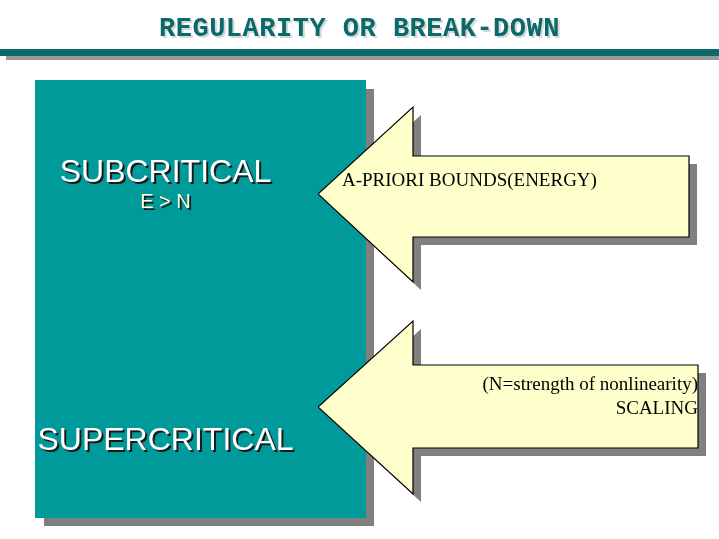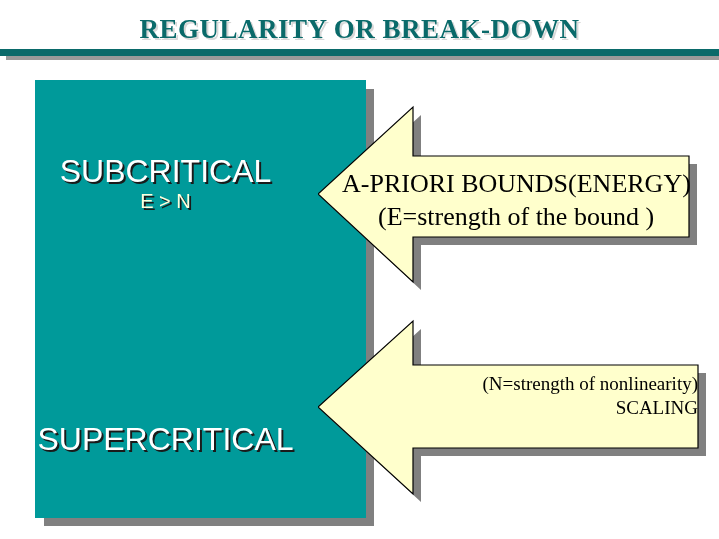--- a/index.html
+++ b/index.html
@@ -15,21 +15,21 @@
     font-family: "Liberation Sans", sans-serif;
   }
 
   
   #slide-title {
     position: absolute;
     left: 0;
     top: 14px;
     width: 719px;
     text-align: center;
-    font-family: Liberation Serif, serif;
+    font-family: Liberation Mono, monospace;
     font-weight: bold;
     font-size: 27px;
     letter-spacing: 0.5px;
     color: #0a6a6a;
     text-shadow: 2px 2px 0 #d8d8d8;
     white-space: nowrap;
   }
 
   
   #title-rule {
@@ -102,21 +102,21 @@
   }
   .arrow-text {
     position: absolute;
     font-family: "Liberation Serif", serif;
     color: #000000;
     line-height: 1.25;
     white-space: nowrap;
   }
 
   #arrow-bounds       { left: 318px; top: 100px; width: 401px; height: 190px; }
-  #arrow-bounds-text  { left: 24px;  top: 68px;  width: 352px; font-size: 26px; text-align: left; }
+  #arrow-bounds-text  { left: 24px;  top: 68px;  width: 352px; font-size: 19px; text-align: left; }
   #arrow-bounds-text .line2 { display: block; padding-left: 36px; }
 
   #arrow-scaling      { left: 318px; top: 315px; width: 401px; height: 195px; }
   #arrow-scaling-text { left: 30px;  top: 57px;  width: 350px; font-size: 19px; text-align: right; }
 </style>
 </head>
 <body>
 
 <div id="slide-title">REGULARITY OR BREAK-DOWN</div>
 
@@ -138,21 +138,20 @@
   <div class="panel-head">SUPERCRITICAL</div>
 </div>
 
 <div class="arrow-wrap" id="arrow-bounds">
   <svg width="401" height="190" viewBox="0 0 401 190">
     <polygon points="8,102 103,15 103,64 379,64 379,145 103,145 103,190 8,102" fill="#808080" stroke="none"></polygon>
     <polygon points="0,94 95,7 95,56 371,56 371,137 95,137 95,182 0,94" fill="#ffffcc" stroke="#000000" stroke-width="1.2" stroke-linejoin="miter"></polygon>
   </svg>
   <div class="arrow-text" id="arrow-bounds-text">
     <span class="line1">A-PRIORI  BOUNDS(ENERGY)</span>
-    <span class="line2">(E=strength of the bound )</span>
   </div>
 </div>
 
 <div class="arrow-wrap" id="arrow-scaling">
   <svg width="401" height="195" viewBox="0 0 401 195">
     <polygon points="8,100 103,14 103,58 388,58 388,141 103,141 103,187 8,100" fill="#808080" stroke="none"></polygon>
     <polygon points="0,92 95,6 95,50 380,50 380,133 95,133 95,179 0,92" fill="#ffffcc" stroke="#000000" stroke-width="1.2" stroke-linejoin="miter"></polygon>
   </svg>
   <div class="arrow-text" id="arrow-scaling-text">
     <div>(N=strength of nonlinearity)</div>

